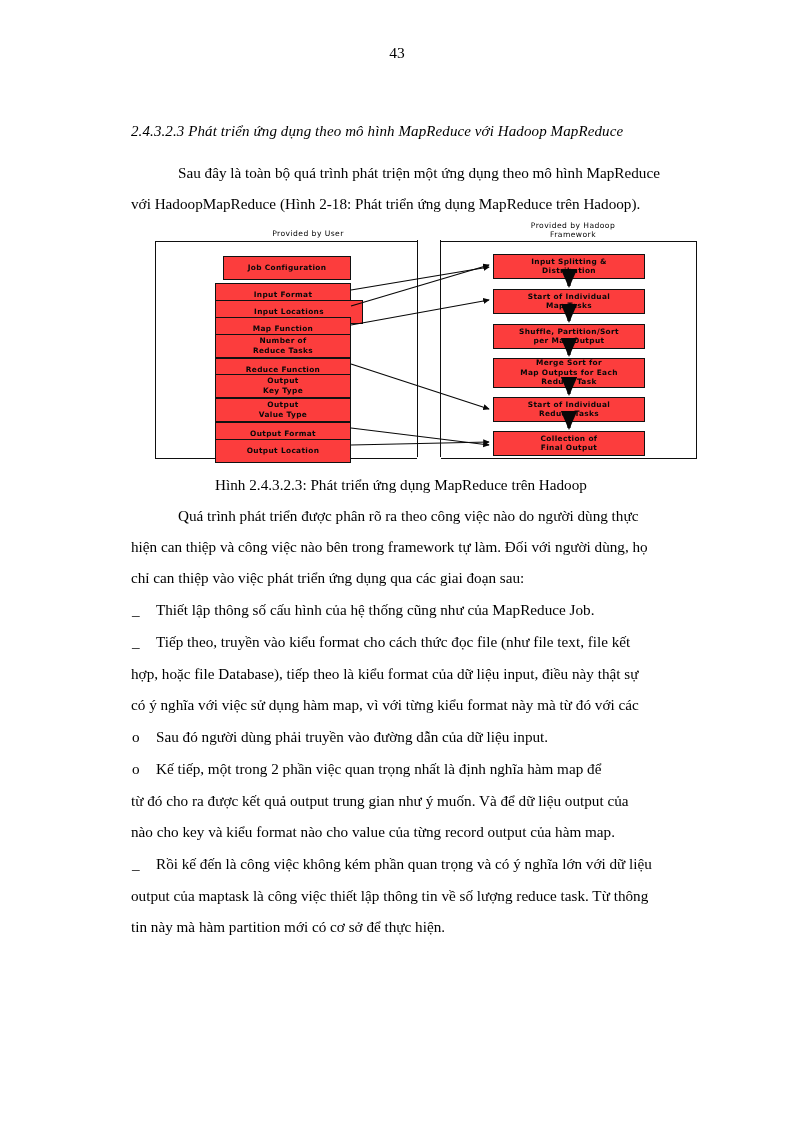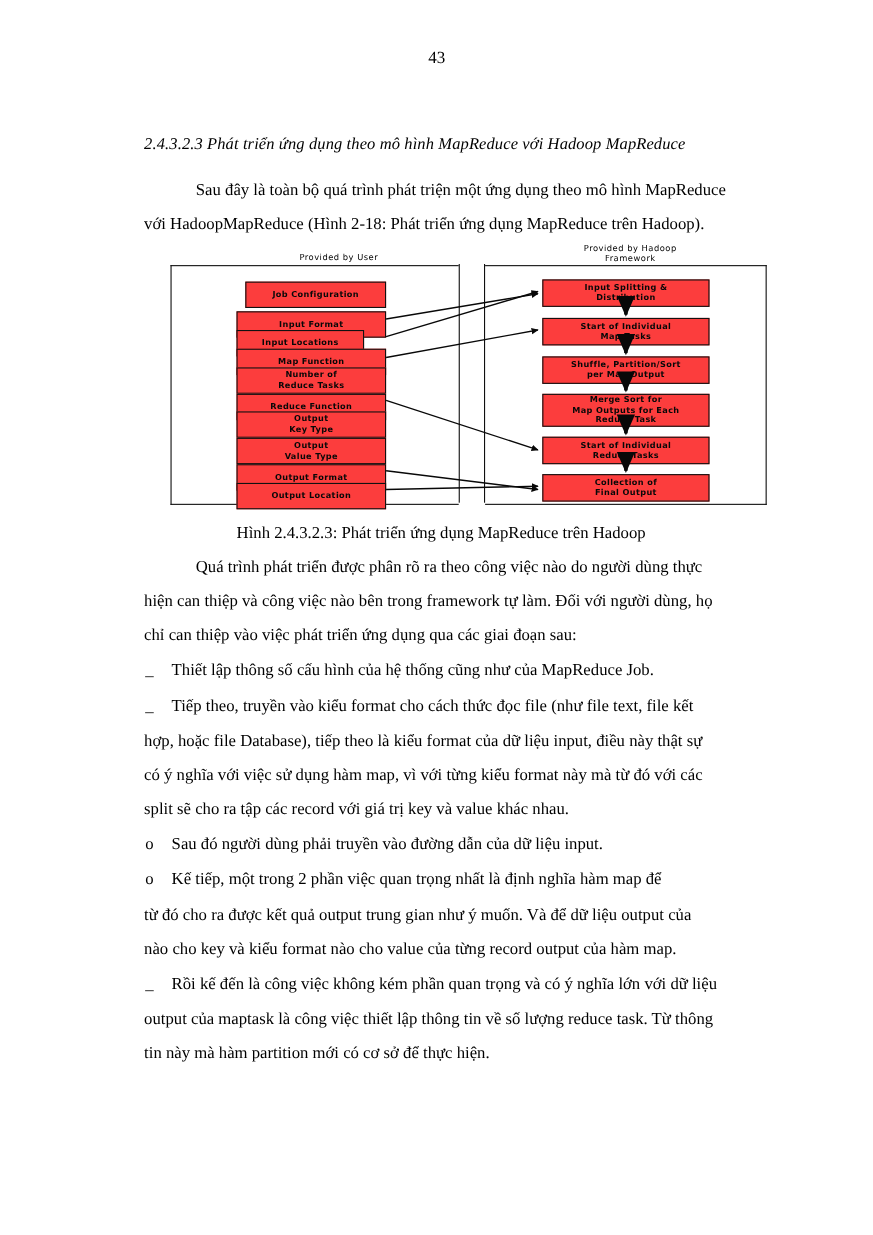--- a/index.html
+++ b/index.html
@@ -72,21 +72,21 @@
           <span class="rtick"></span>
         </div>
         <div class="panel-frame right">
           <span class="ltick"></span>
         </div>
 
         <div class="node" style="left:70px;top:27px;width:128px;height:13px">Job Configuration</div>
 
         <div class="node" style="left:62px;top:54px;width:136px;height:13px">Input Format</div>
 
-        <div class="node" style="left:62px;top:71px;width:116px;height:13px">Input Locations</div>
+        <div class="node" style="left:62px;top:71px;width:148px;height:13px">Input Locations</div>
 
         <div class="node" style="left:62px;top:88px;width:136px;height:14px">Map Function</div>
 
         <div class="node n2" style="left:62px;top:105px;width:136px;height:21px;white-space:pre-line">Number of
 Reduce Tasks</div>
 
         <div class="node" style="left:62px;top:129px;width:136px;height:13px">Reduce Function</div>
 
         <div class="node n2" style="left:62px;top:145px;width:136px;height:21px;white-space:pre-line">Output
 Key Type</div>
@@ -152,21 +152,20 @@
 
     <p class="body indent">Quá trình phát triển được phân  rõ ra  theo  công việc nào do người dùng thực</p>
     <p class="body">hiện can thiệp và công việc nào bên trong framework tự làm. Đối với người dùng, họ</p>
     <p class="body">chỉ can thiệp vào việc phát triển ứng dụng qua các giai đoạn sau:</p>
 
     <p class="bullet-line"><span class="marker">_</span><span>Thiết lập thông số cấu hình của hệ thống cũng như của MapReduce Job.</span></p>
 
     <p class="bullet-line"><span class="marker">_</span><span>Tiếp theo, truyền vào kiểu format cho cách thức đọc file (như file  text, file kết</span></p>
     <p class="body">hợp, hoặc file Database), tiếp theo là kiểu format của dữ liệu input, điều này thật sự</p>
     <p class="body">có ý nghĩa với việc sử dụng hàm map, vì với từng kiểu format này mà từ đó với các</p>
-    <p class="body">split sẽ cho ra tập các record với giá trị key và value khác nhau.</p>
 
     <p class="bullet-line"><span class="marker">o</span><span>Sau đó người dùng phải truyền vào đường dẫn của dữ liệu input.</span></p>
 
     <p class="bullet-line"><span class="marker">o</span><span>Kế tiếp, một trong 2 phần việc quan trọng nhất là định nghĩa hàm map để</span></p>
     <p class="body">từ đó cho ra  được  kết quả output trung  gian  như  ý  muốn. Và để dữ liệu output của</p>
     <p class="body">nào cho key và kiểu format nào cho value của từng record output của hàm map.</p>
 
     <p class="bullet-line"><span class="marker">_</span><span>Rồi kế đến là công việc không kém phần quan trọng và có ý nghĩa lớn với dữ liệu</span></p>
     <p class="body">output của maptask là công việc thiết lập thông tin về số lượng reduce task. Từ thông</p>
     <p class="body">tin này mà hàm partition mới có cơ sở để thực hiện.</p>

